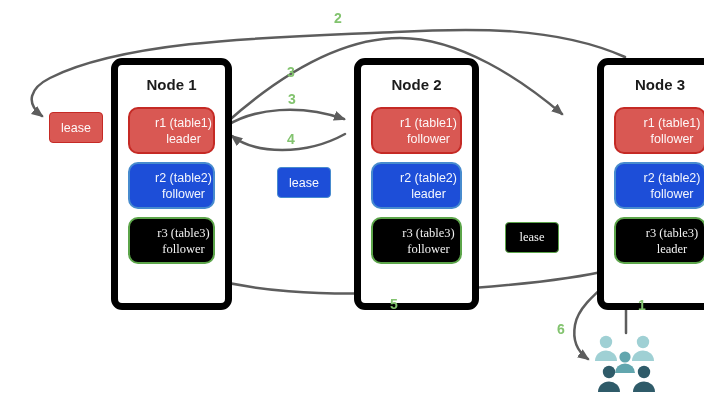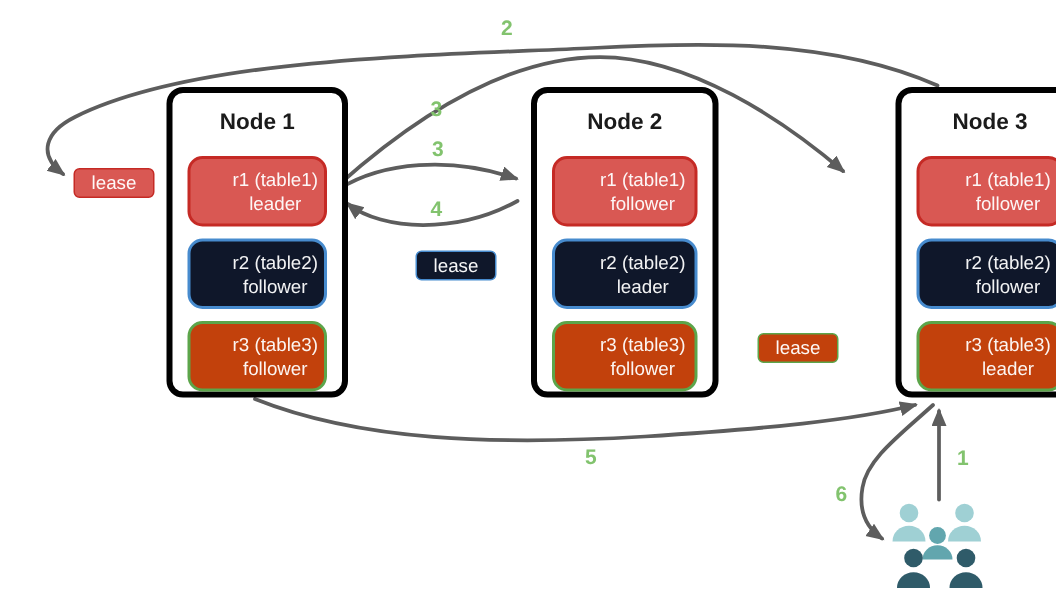--- a/index.html
+++ b/index.html
@@ -3,43 +3,43 @@
 <meta charset="utf-8">
 <style>
   html,body{margin:0;padding:0;background:#ffffff;}
   .canvas{
     position:relative;width:704px;height:405px;background:#ffffff;overflow:hidden;
     font-family:"Liberation Sans", sans-serif;
   }
   .arrows{position:absolute;left:0;top:0;width:704px;height:405px;pointer-events:none;}
 
   .node{
-    position:absolute;top:58px;height:207px;background:#ffffff;
-    border:4px solid #000000;border-radius:11px;box-sizing:border-box;
+    position:absolute;top:58px;height:252px;background:#ffffff;
+    border:7px solid #000000;border-radius:11px;box-sizing:border-box;
     display:flex;flex-direction:column;align-items:center;
   }
   .node-1{left:111px;width:121px;}
   .node-2{left:354px;width:125px;}
   .node-3{left:597px;width:126px;}
   .node-title{
     margin-top:11px;margin-bottom:5px;font-size:15px;font-weight:bold;color:#1b1b1b;
     text-align:center;line-height:18px;
   }
   .replica{
     width:calc(100% - 20px);height:47px;margin-top:8px;border-radius:10px;
     box-sizing:border-box;display:flex;flex-direction:column;align-items:center;justify-content:center;
     font-size:12.5px;line-height:16px;color:rgba(255,255,255,0.95);text-align:left;padding-left:24px;
   }
   .replica:first-of-type{margin-top:1px;}
   .c-red{background:#D95853;border:2px solid #C52A25;}
-  .c-blue{background:#0f172a;border:2px solid #478BCE;}
-  .c-green{background:#c2410c;border:2px solid #5CA54A;}
+  .c-blue{background:#1d4ed8;border:2px solid #478BCE;}
+  .c-green{background:#000000;border:2px solid #5CA54A;font-family:Liberation Serif, serif;}
 
   .lease{
-    position:absolute;width:54px;height:20px;border-radius:4px;box-sizing:border-box;
+    position:absolute;width:54px;height:31px;border-radius:4px;box-sizing:border-box;
     display:flex;align-items:center;justify-content:center;
     font-size:12.5px;color:rgba(255,255,255,0.97);
   }
   .lease.c-red{border-width:1.5px;}
   .lease.c-blue{border-width:1.5px;}
   .lease.c-green{border-width:1.5px;}
   .lease-red{left:49px;top:112px;}
   .lease-blue{left:277px;top:167px;}
   .lease-green{left:505px;top:222px;}
 

